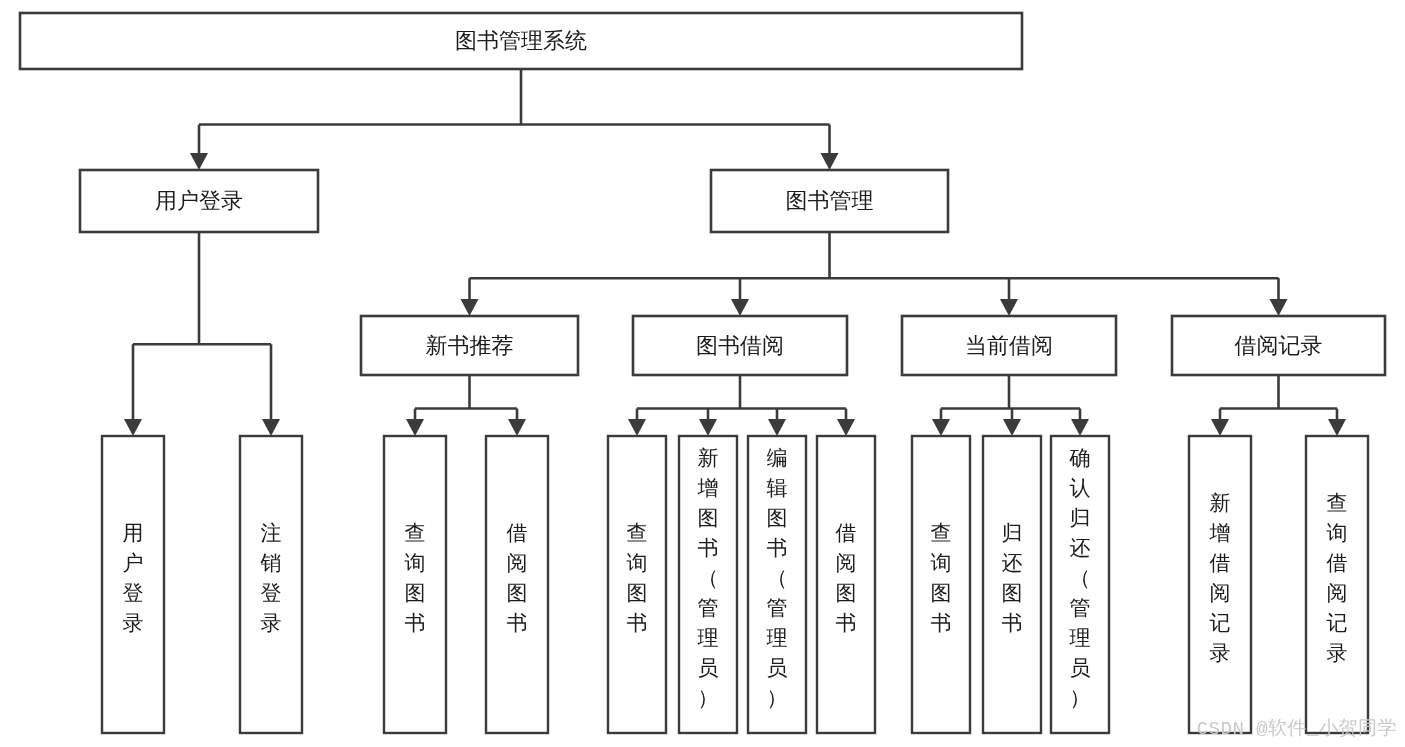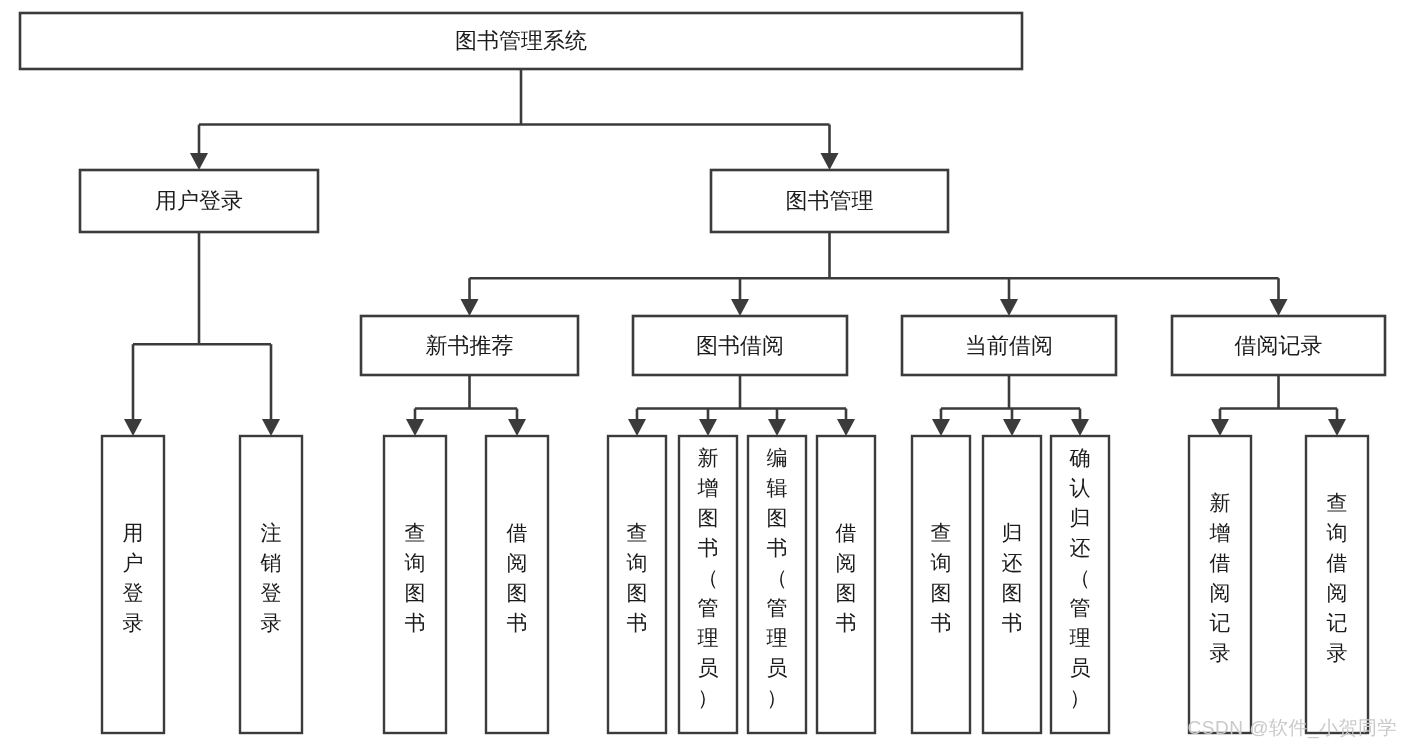--- a/index.html
+++ b/index.html
@@ -54,21 +54,21 @@
   .node-label-v {
     font-family: "DejaVu Sans", "Liberation Sans", sans-serif;
     font-size: 21px;
     fill: #1b1b1b;
     text-anchor: middle;
   }
   .watermark {
     position: absolute;
     right: 8px;
     bottom: 6px;
-    font-family: Liberation Sans, sans-serif;
+    font-family: Liberation Mono, monospace;
     font-size: 19px;
     color: #c9c9c9;
     letter-spacing: 0.5px;
     white-space: nowrap;
     pointer-events: none;
   }
 </style>
 </head>
 <body>
 

